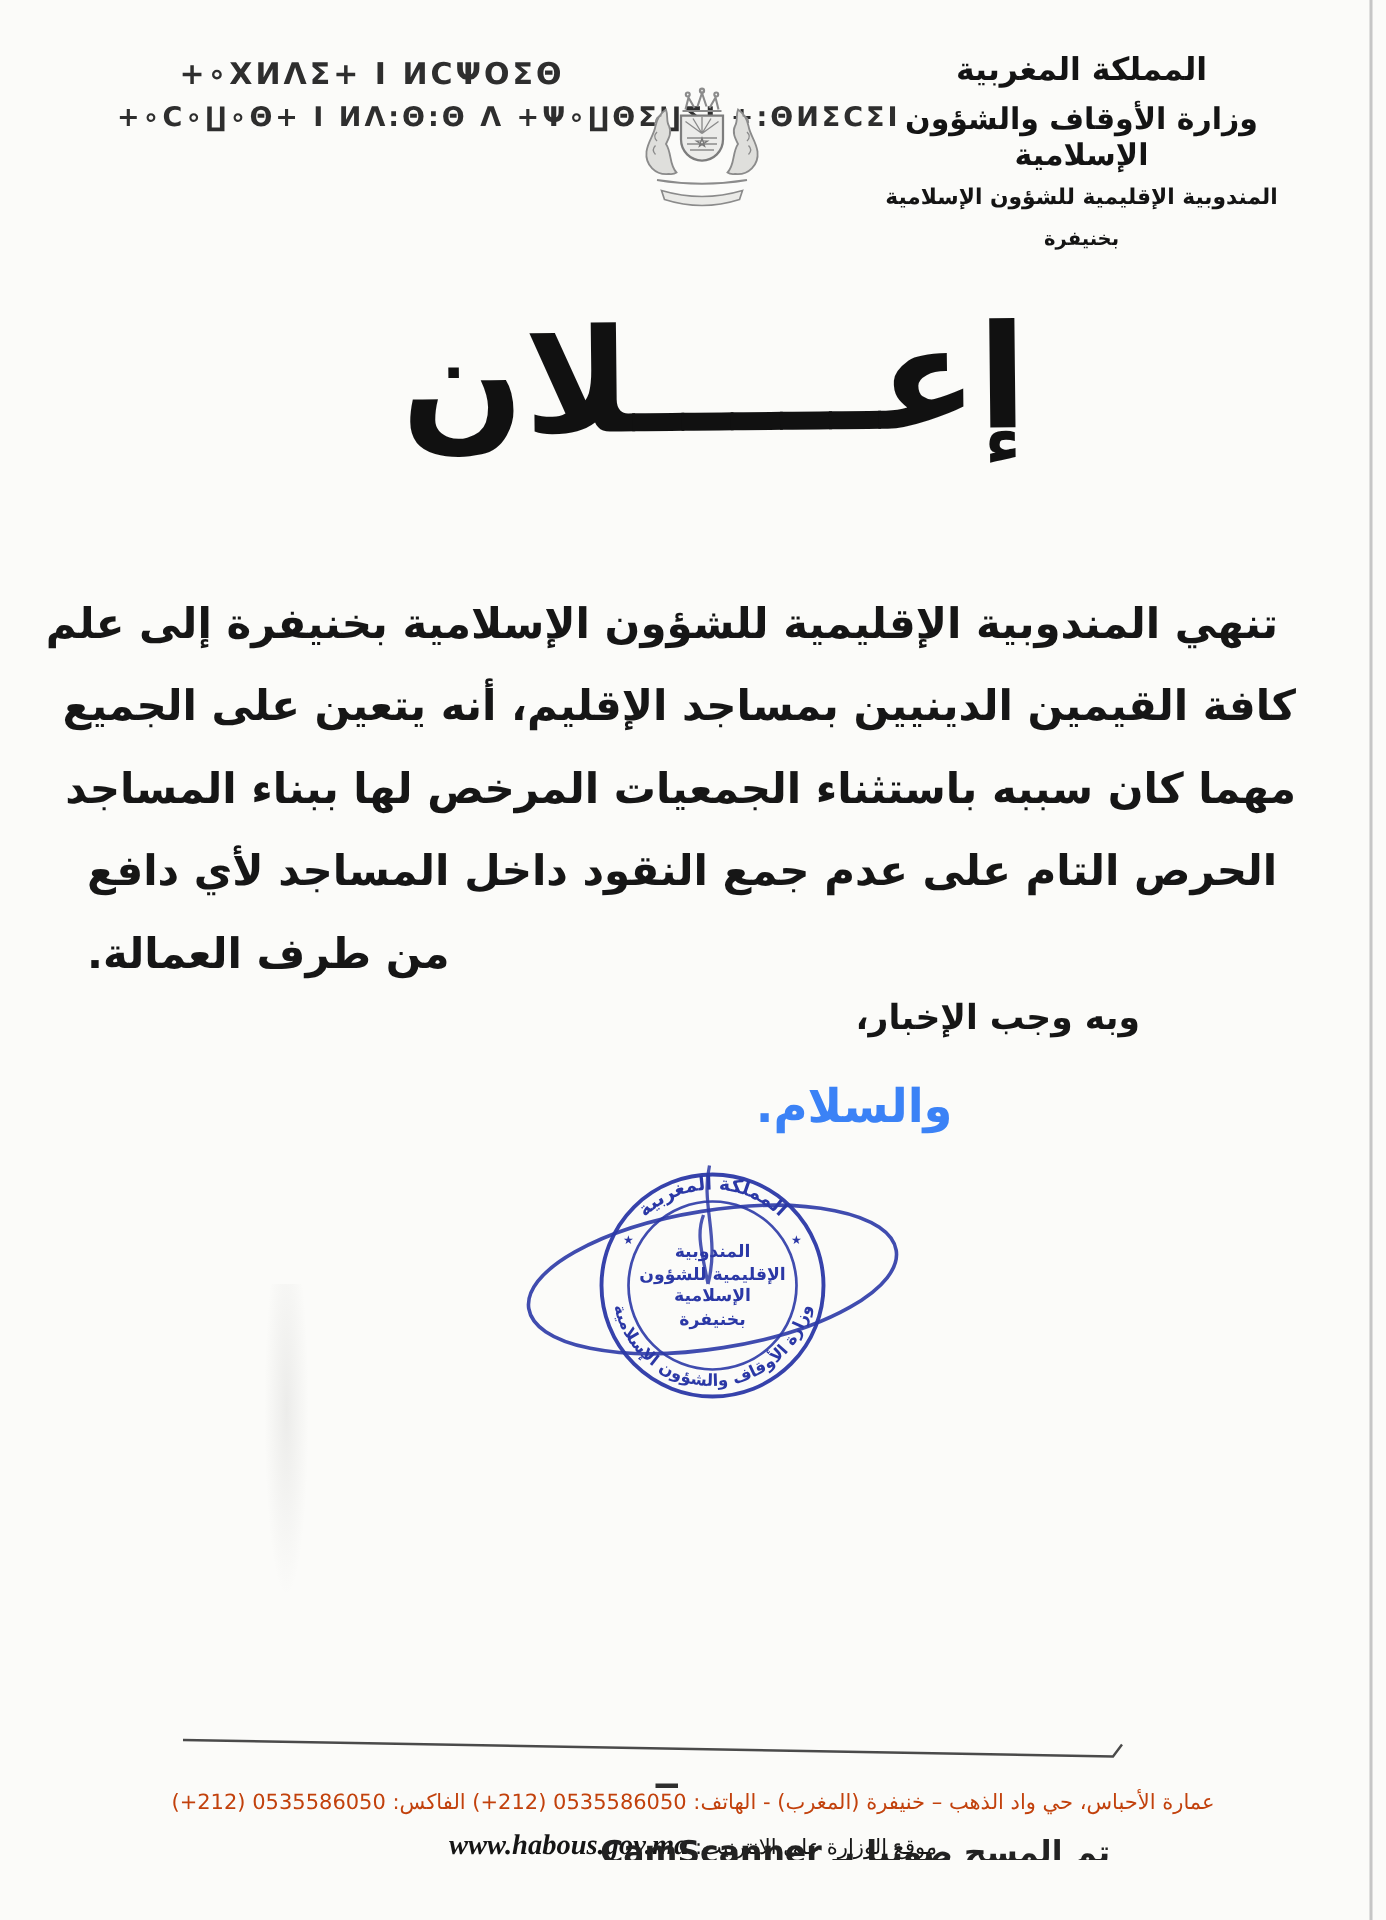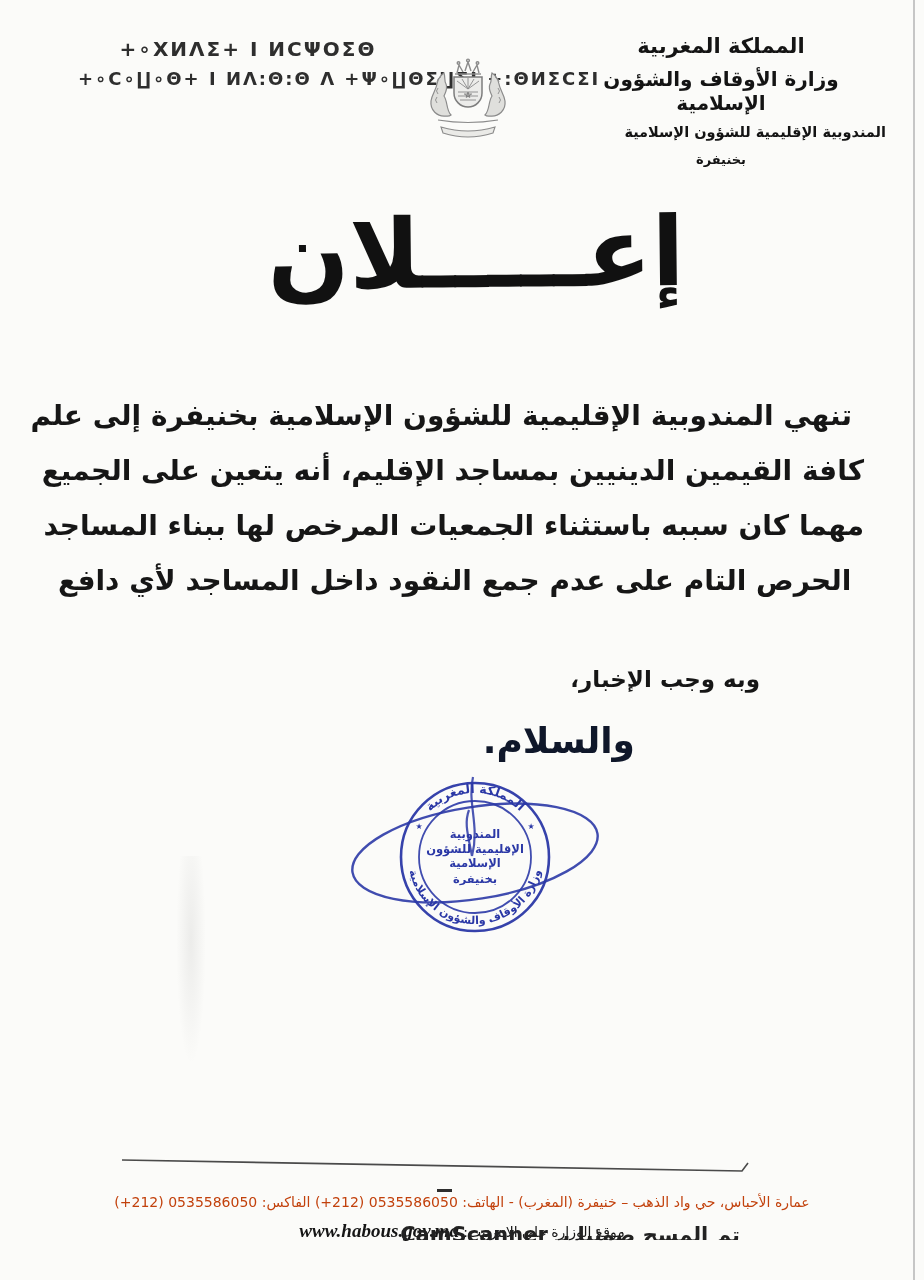--- a/index.html
+++ b/index.html
@@ -15,42 +15,42 @@
   }
   .tifinagh .t1{font-size:20px;}
   .tifinagh .t2{font-size:18px;white-space:nowrap;}
   .emblem{position:absolute;left:408px;top:54px;}
   .arheader{
     position:absolute;left:556px;top:34px;width:330px;text-align:center;
     direction:rtl;font-weight:bold;color:#141414;
   }
   .arheader .h1{font-size:21px;margin-bottom:9px;}
   .arheader .h2{font-size:20px;margin-bottom:9px;letter-spacing:0;}
-  .arheader .h3{font-size:14.5px;margin-bottom:12px;text-align:right;}
+  .arheader .h3{font-size:14.5px;margin-bottom:12px;}
   .arheader .h4{font-size:13px;}
   
   .doc-title{
     position:absolute;left:0;top:198px;width:924px;text-align:center;
     direction:rtl;font-size:96px;font-weight:bold;color:#111;
     transform:translateX(14px) rotate(-0.6deg);
   }
   
   .body-block{
     position:absolute;left:58px;top:388px;width:806px;direction:rtl;
     font-weight:bold;font-size:28px;color:#161616;
   }
   .body-block .bline{height:55px;line-height:55px;text-align:left;white-space:nowrap;}
   .body-block .bline.first{padding-right:12px;}
   .closing1{
     position:absolute;top:666px;right:164px;direction:rtl;
     font-weight:bold;font-size:23px;color:#161616;
   }
   .closing2{
     position:absolute;top:720px;right:289px;direction:rtl;
-    font-weight:bold;font-size:36px;color:#0f172a;
+    font-weight:bold;font-size:31px;color:#3b82f6;
   }
   
   .stamp{position:absolute;left:347px;top:763px;}
   .stamp text{fill:#2b38a6;font-family:"DejaVu Sans",sans-serif;font-weight:bold;}
   .stamp .ring-top{font-size:12.5px;}
   .stamp .ring-bot{font-size:11px;}
   .stamp .ctr{font-size:11.5px;text-anchor:middle;}
   .stamp .star{font-size:8px;text-anchor:middle;}
   
   .sep-line{position:absolute;left:112px;top:1148px;}
@@ -126,20 +126,21 @@
     <div class="h4">بخنيفرة</div>
   </div>
 
   <div class="doc-title">إعـــــلان</div>
 
   <div class="body-block">
     <div class="bline first">تنهي المندوبية الإقليمية للشؤون الإسلامية بخنيفرة إلى علم</div>
     <div class="bline">كافة القيمين الدينيين بمساجد الإقليم، أنه يتعين على الجميع</div>
     <div class="bline">مهما كان سببه باستثناء الجمعيات المرخص لها ببناء المساجد</div>
     <div class="bline">الحرص التام على عدم جمع النقود داخل المساجد لأي دافع</div>
+    <div class="bline">من طرف العمالة.</div>
   </div>
   <div class="closing1">وبه وجب الإخبار،</div>
   <div class="closing2">والسلام.</div>
 
   <svg class="stamp" width="262" height="192" viewBox="0 0 262 192" xmlns="http://www.w3.org/2000/svg" xmlns:xlink="http://www.w3.org/1999/xlink">
     <g stroke="#2b38a6" fill="none">
       <ellipse cx="128" cy="90" rx="124" ry="46" transform="rotate(-9 128 90)" stroke-width="2.4" opacity="0.9"></ellipse>
       <circle cx="128" cy="94" r="74" stroke-width="2.6" opacity="0.95"></circle>
       <circle cx="128" cy="94" r="56" stroke-width="1.8" opacity="0.9"></circle>
       <path d="M126,14 C120,40 133,62 125,93 M125,93 C121,72 117,60 122,47" stroke-width="2.2" opacity="0.85"></path>

